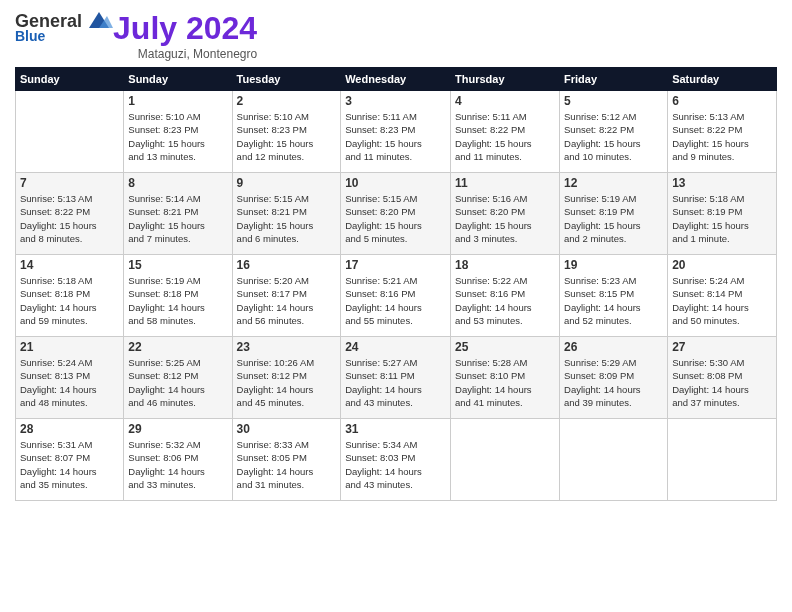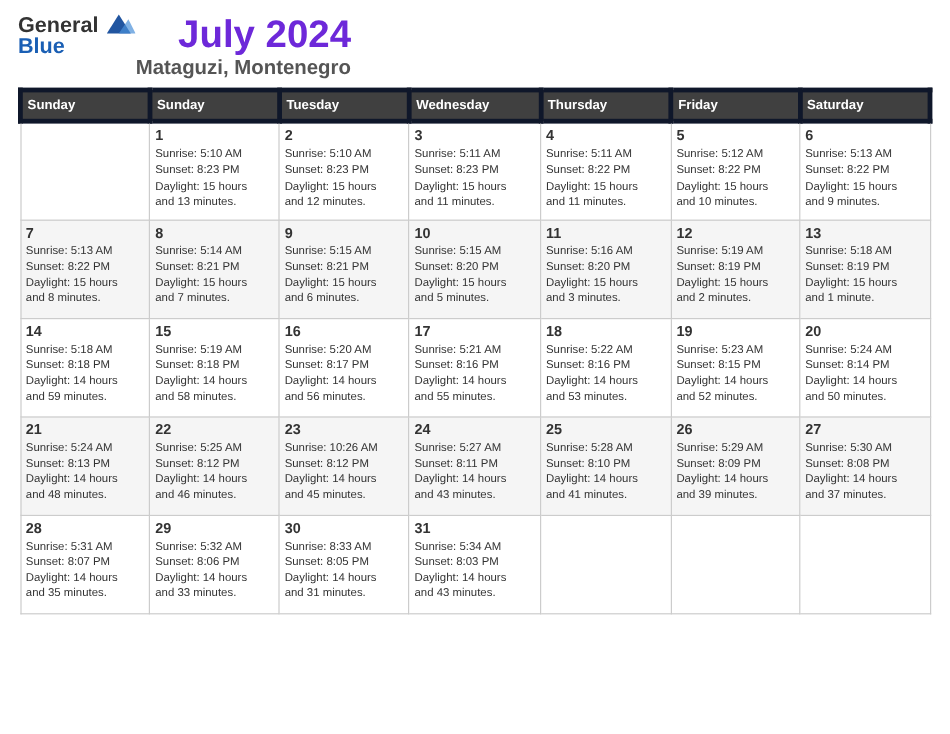--- a/index.html
+++ b/index.html
@@ -23,49 +23,48 @@
     .logo {
       display: flex;
       align-items: center;
     }
     .logo-text-general {
       font-size: 18px;
       font-weight: bold;
       color: #333;
     }
     .logo-text-blue {
-      font-size: 18px;
+      font-size: 14px;
       font-weight: bold;
       color: #1a5fb4;
     }
     .title-block {
       text-align: right;
     }
     .month-year {
       font-size: 32px;
       font-weight: bold;
       color: #6d28d9;
     }
     .location {
-      font-size: 17px;
+      font-size: 12px;
       color: #555;
-      font-weight: bold;
     }
     table {
       width: 100%;
       border-collapse: collapse;
       font-size: 10px;
     }
     thead tr th {
-      background-color: #404040;
+      background-color: #0f172a;
       color: #fff;
       padding: 5px 4px;
       text-align: left;
       font-size: 11px;
-      border: 4px solid #0f172a;
+      border: 1px solid #0f172a;
     }
     tbody tr td {
       border: 1px solid #ccc;
       vertical-align: top;
       padding: 3px 4px;
       height: 82px;
       width: 113px;
     }
     tbody tr:nth-child(even) td {
       background-color: #f5f5f5;

